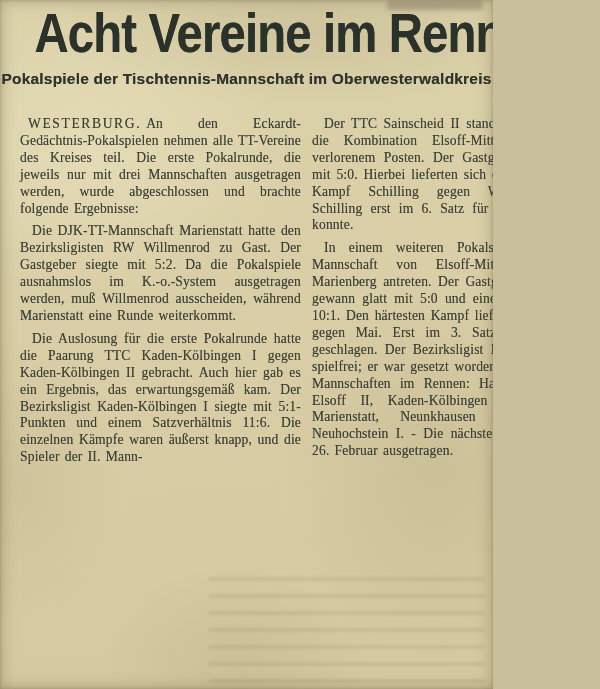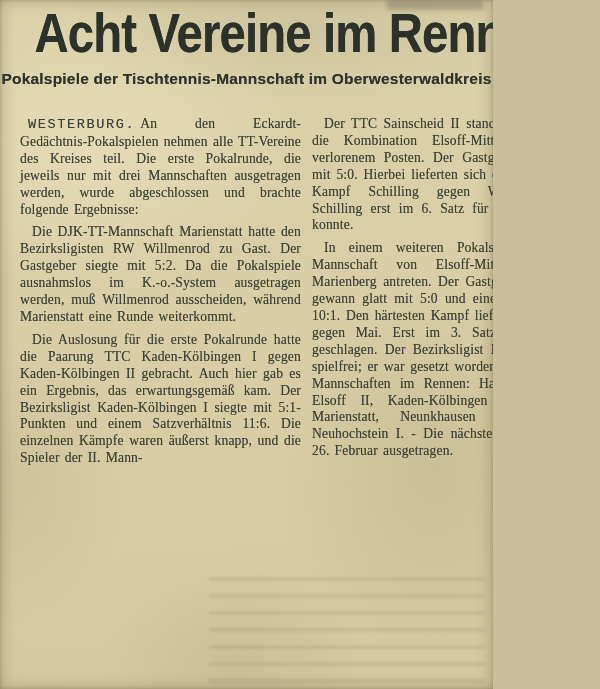--- a/index.html
+++ b/index.html
@@ -87,21 +87,21 @@
     font-size: 13.6px;
     line-height: 16.9px;
     text-align: justify;
     word-spacing: 1.6px;
     letter-spacing: .15px;
     text-shadow: 0 0 .4px rgba(58,64,54,.55);
   }
   .col p { margin: 0 0 6px 0; text-indent: 12px; }
   .col p.lead { text-indent: 8px; }
   .col p.continuation { text-indent: 0; }
-  .dateline { letter-spacing: 1.6px; margin-right: 5px; font-family: Liberation Mono, monospace; }
+  .dateline { letter-spacing: 1.6px; margin-right: 5px; }
 </style>
 </head>
 <body>
 
 <div class="paper">
 
   <div class="corner-smudge"></div>
 
   <h1 class="headline">Acht Vereine im Rennen</h1>
 

